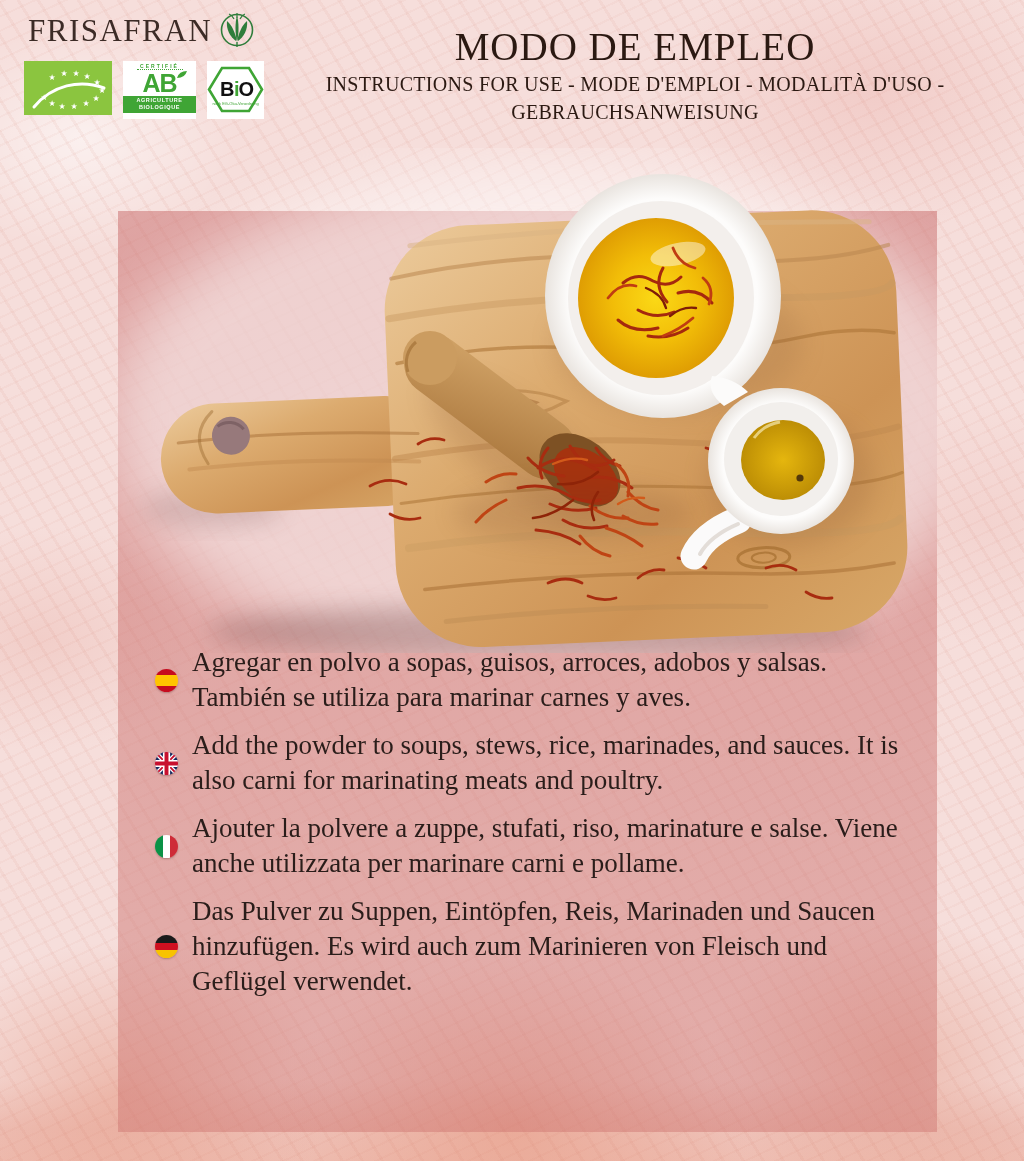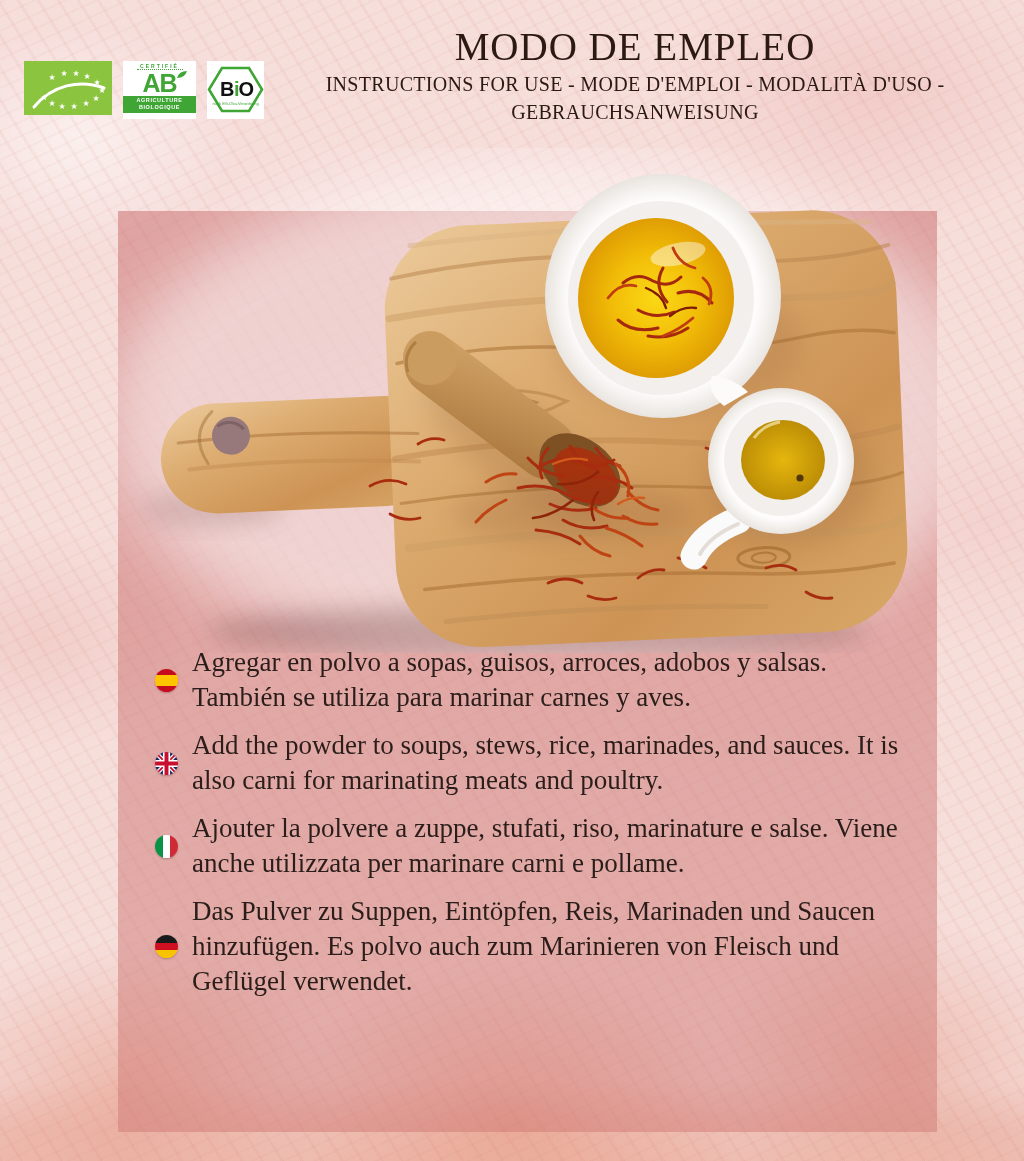--- a/index.html
+++ b/index.html
@@ -61,20 +61,31 @@
   .flag-it { background:linear-gradient(90deg,#0a9246 0 33.4%,#ffffff 33.4% 66.7%,#ce2b37 66.7%); }
   .flag-de { background:linear-gradient(180deg,#1a1a1a 0 33.4%,#cf1020 33.4% 66.7%,#f8c300 66.7%); }
   .instr-text { font-size:27px; line-height:35px; color:#2a1d1a; width:717px; }
 </style>
 </head>
 <body>
 
 <div class="page">
   <div class="bg-texture"></div>
 
+  <div class="brand-row">
+    <span class="brand-name">FRISAFRAN</span>
+    <svg class="brand-flower" viewBox="0 0 40 42">
+      <circle cx="20" cy="20" r="15.5" fill="none" stroke="#2f7d3b" stroke-width="1.6"></circle>
+      <path d="M20 32 C 18 23 18 12 20 6 C 22 12 22 23 20 32 Z" fill="#2f7d3b"></path>
+      <path d="M19 31 C 13 27 9 19 10 11 C 15 15 18 23 19.5 29 Z" fill="#2f7d3b"></path>
+      <path d="M21 31 C 27 27 31 19 30 11 C 25 15 22 23 20.5 29 Z" fill="#2f7d3b"></path>
+      <path d="M17 9 q -2 -4 -5 -5 M23 9 q 2 -4 5 -5 M20 8 v -5" stroke="#2f7d3b" stroke-width="1.2" fill="none"></path>
+      <path d="M20 32 v 5" stroke="#2f7d3b" stroke-width="1.4"></path>
+    </svg>
+  </div>
 
   <div class="cert-row">
     <svg class="cert cert-eu" viewBox="0 0 88 54">
       <rect width="88" height="54" fill="#8bc53f"></rect>
       <path d="M 10 46 C 28 24 56 18 80 27" stroke="#ffffff" stroke-width="3" fill="none" stroke-linecap="round"></path>
       <g fill="#ffffff" font-size="8" text-anchor="middle" font-family="'DejaVu Sans',sans-serif">
         <text x="28" y="19">★</text>
           <text x="40" y="15">★</text>
           <text x="52" y="15">★</text>
         <text x="63" y="18">★</text>
@@ -311,17 +322,17 @@
     </div>
 
 
     <div class="instr">
       <span class="flag flag-it"></span>
       <p class="instr-text">Ajouter la polvere a zuppe, stufati, riso, marinature e salse. Viene anche utilizzata per marinare carni e pollame.</p>
     </div>
 
     <div class="instr">
       <span class="flag flag-de"></span>
-      <p class="instr-text">Das Pulver zu Suppen, Eintöpfen, Reis, Marinaden und Saucen hinzufügen. Es polvo auch zum Marinieren von Fleisch und Geflügel verwendet.</p>
+      <p class="instr-text">Das Pulver zu Suppen, Eintöpfen, Reis, Marinaden und Saucen hinzufügen. Es wird auch zum Marinieren von Fleisch und Geflügel verwendet.</p>
     </div>
 
   </div>
 </div>
 
 </body></html>

